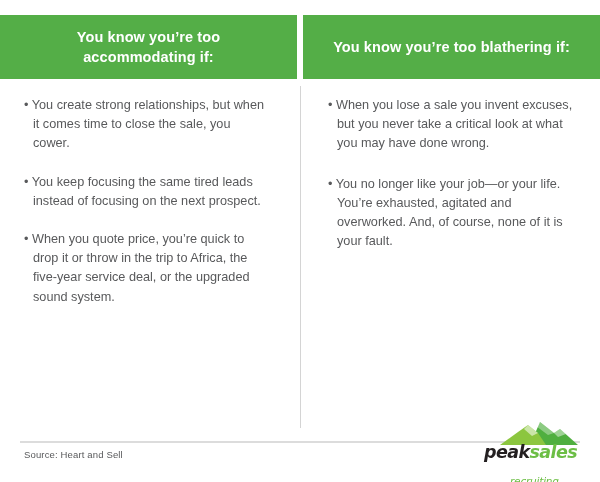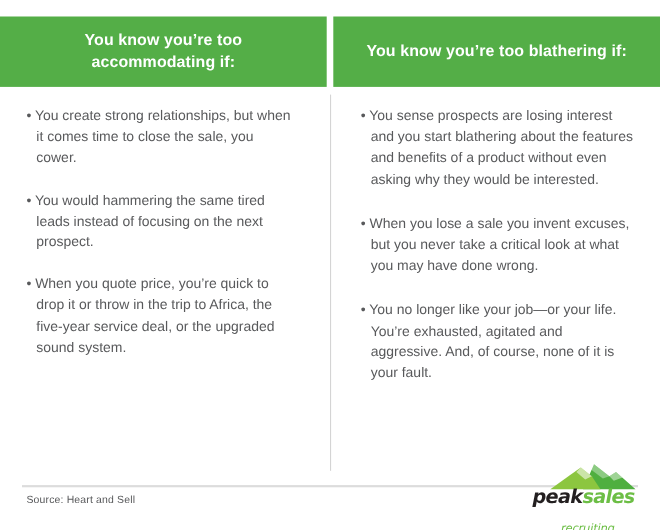--- a/index.html
+++ b/index.html
@@ -185,27 +185,26 @@
     <div class="header-cell">
       <div class="header-title">You know you’re too blathering if:</div>
     </div>
   </div>
 
   <div class="v-divider"></div>
 
   <div class="columns">
     <div class="col col-left">
       <p class="bullet">• You create strong relationships, but when it comes time to close the sale, you cower.</p>
-      <p class="bullet">• You would hammering the same tired leads instead of focusing on the next prospect.</p>
+      <p class="bullet">• You keep focusing the same tired leads instead of focusing on the next prospect.</p>
       <p class="bullet">• When you quote price, you’re quick to drop it or throw in the trip to Africa, the five-year service deal, or the upgraded sound system.</p>
     </div>
     <div class="col col-right">
-      <p class="bullet">• You sense prospects are losing interest and you start blathering about the features and benefits of a product without even asking why they would be interested.</p>
       <p class="bullet">• When you lose a sale you invent excuses, but you never take a critical look at what you may have done wrong.</p>
-      <p class="bullet">• You no longer like your job—or your life. You’re exhausted, agitated and aggressive. And, of course, none of it is your fault.</p>
+      <p class="bullet">• You no longer like your job—or your life. You’re exhausted, agitated and overworked. And, of course, none of it is your fault.</p>
     </div>
   </div>
 
   <div class="footer">
     <div class="footer-rule"></div>
     <div class="source-text">Source: Heart and Sell</div>
 
     <div class="logo">
       <svg class="logo-mark" viewBox="0 0 78 25">
         <path d="M40 2 L54 13 L60 9 L78 25 L30 25 Z" fill="#4faf3f"></path>

